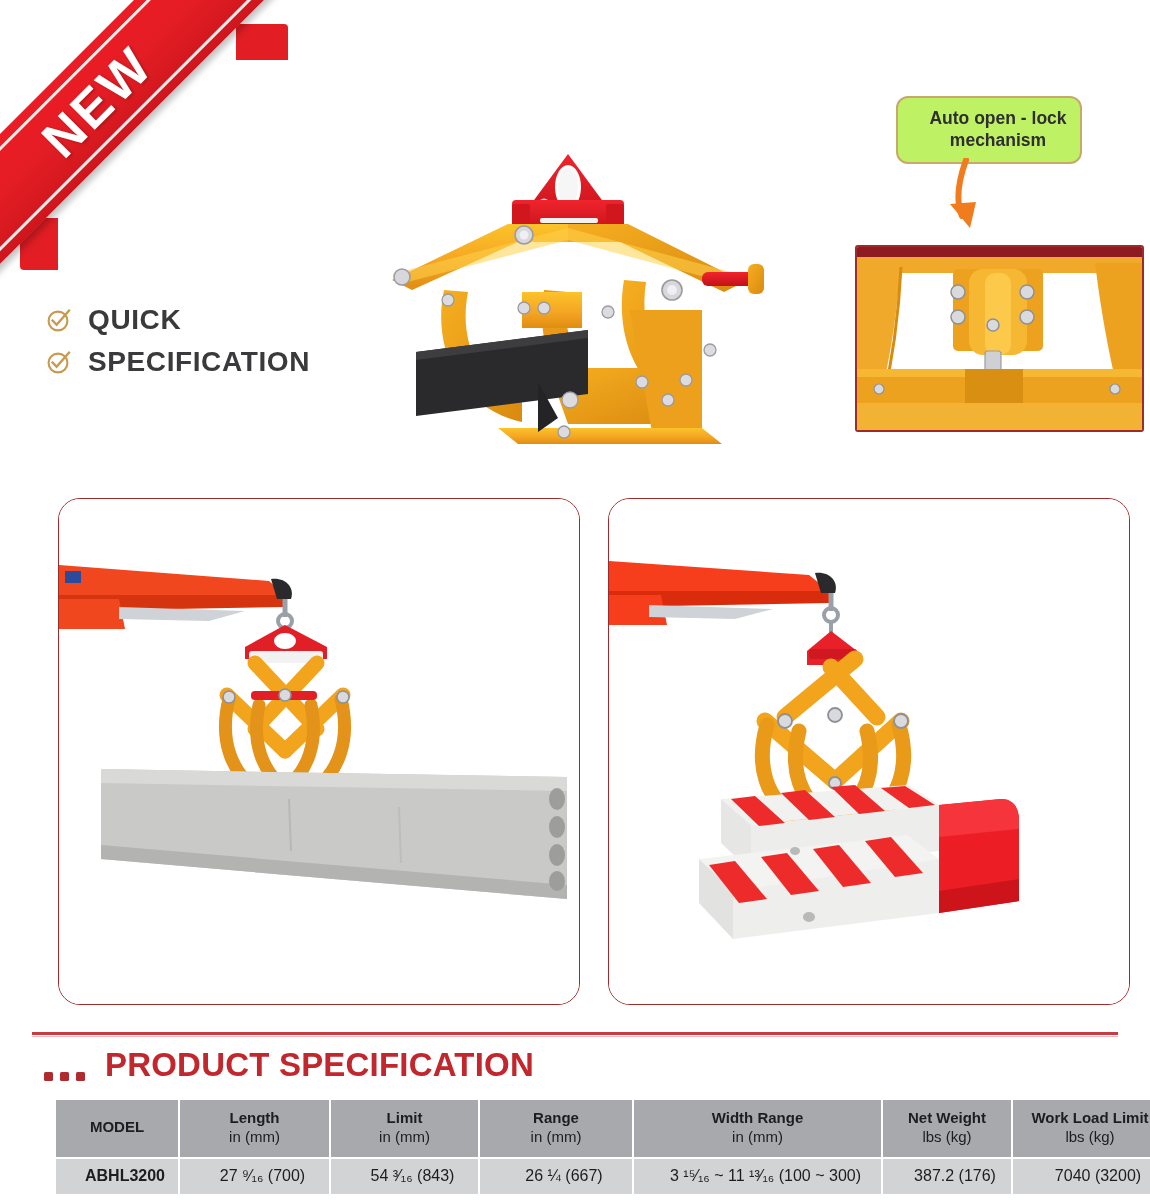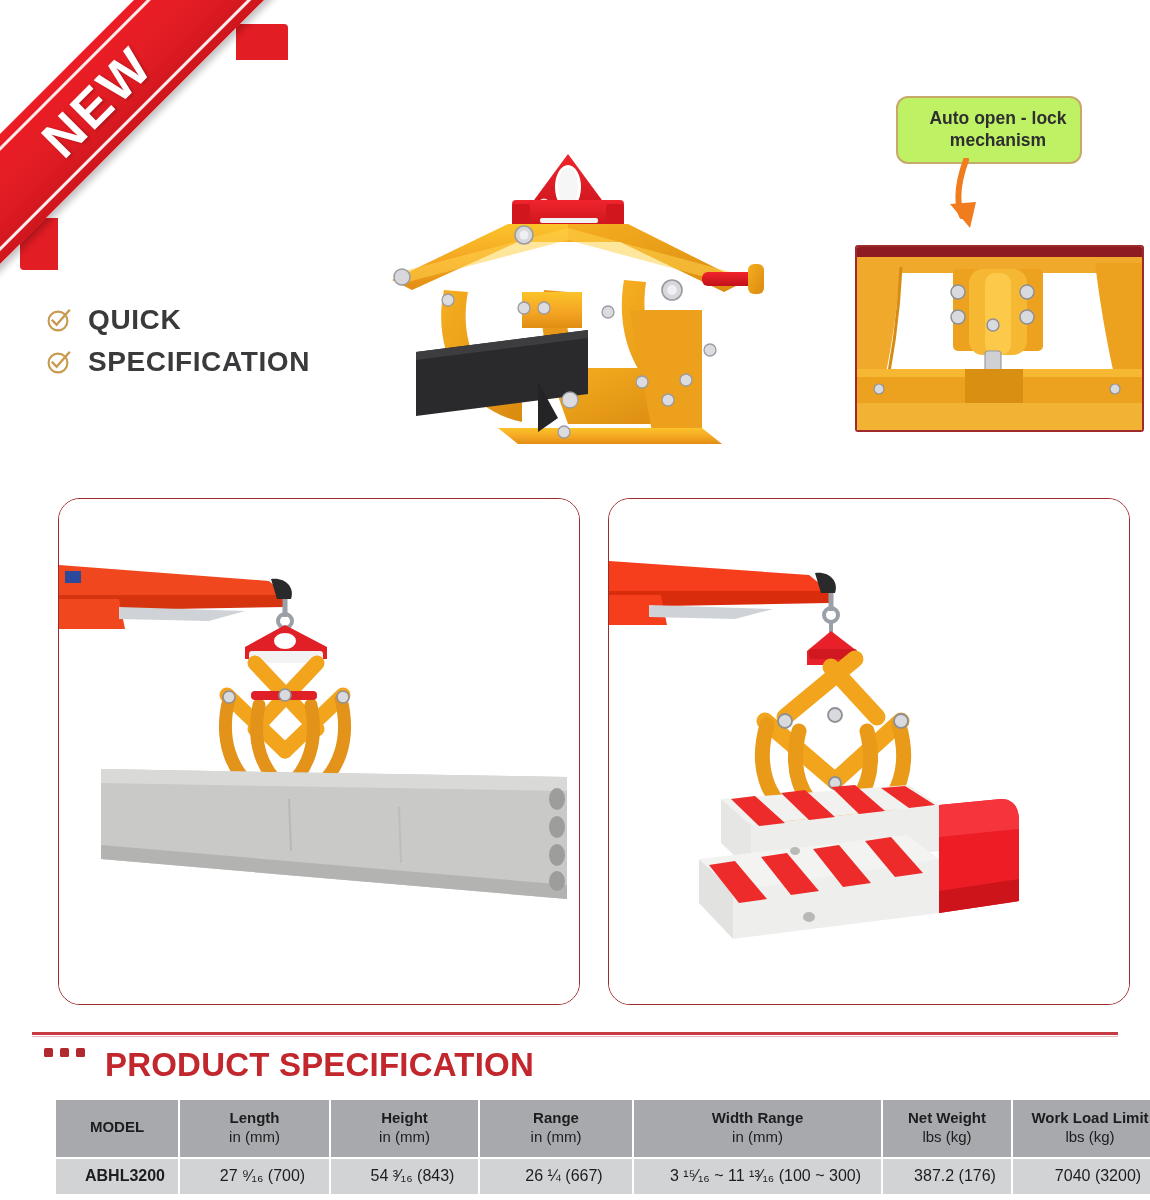--- a/index.html
+++ b/index.html
@@ -74,21 +74,21 @@
   .panel{
     position:absolute;top:498px;width:520px;height:505px;
     border:1.6px solid #9e2a2b;border-radius:22px;background:#ffffff;overflow:hidden;
   }
   .panel-left{left:58px;}
   .panel-right{left:608px;}
 
   
   .spec-rule{position:absolute;left:32px;top:1032px;width:1086px;height:3px;background:#c0272d;opacity:.9;}
   .spec-rule-soft{position:absolute;left:32px;top:1036px;width:1086px;height:1px;background:#e8b9bc;}
-  .spec-title-row{position:absolute;left:44px;top:1048px;display:flex;align-items:flex-start;}
+  .spec-title-row{position:absolute;left:44px;top:1048px;display:flex;align-items:flex-end;}
   .spec-dots{display:flex;align-items:center;margin-right:13px;}
   .spec-dot{width:9px;height:9px;background:#b02a2f;margin-right:7px;border-radius:1.5px;}
   .spec-title{
     font-size:33px;font-weight:bold;color:#c1272d;letter-spacing:.2px;
     font-family:"Liberation Sans", sans-serif;line-height:1;
   }
 
   
   .spec-table{
     position:absolute;left:56px;top:1100px;width:1040px;
@@ -411,21 +411,21 @@
     <thead>
       <tr>
         <th style="width:118px">
           <span>MODEL</span>
         </th>
         <th style="width:145px">
           <span>Length</span>
           <span class="unit-line">in (mm)</span>
         </th>
         <th style="width:143px">
-          <span>Height</span>
+          <span>Limit</span>
           <span class="unit-line">in (mm)</span>
         </th>
         <th style="width:148px">
           <span>Range</span>
           <span class="unit-line">in (mm)</span>
         </th>
         <th style="width:243px">
           <span>Width Range</span>
           <span class="unit-line">in (mm)</span>
         </th>

